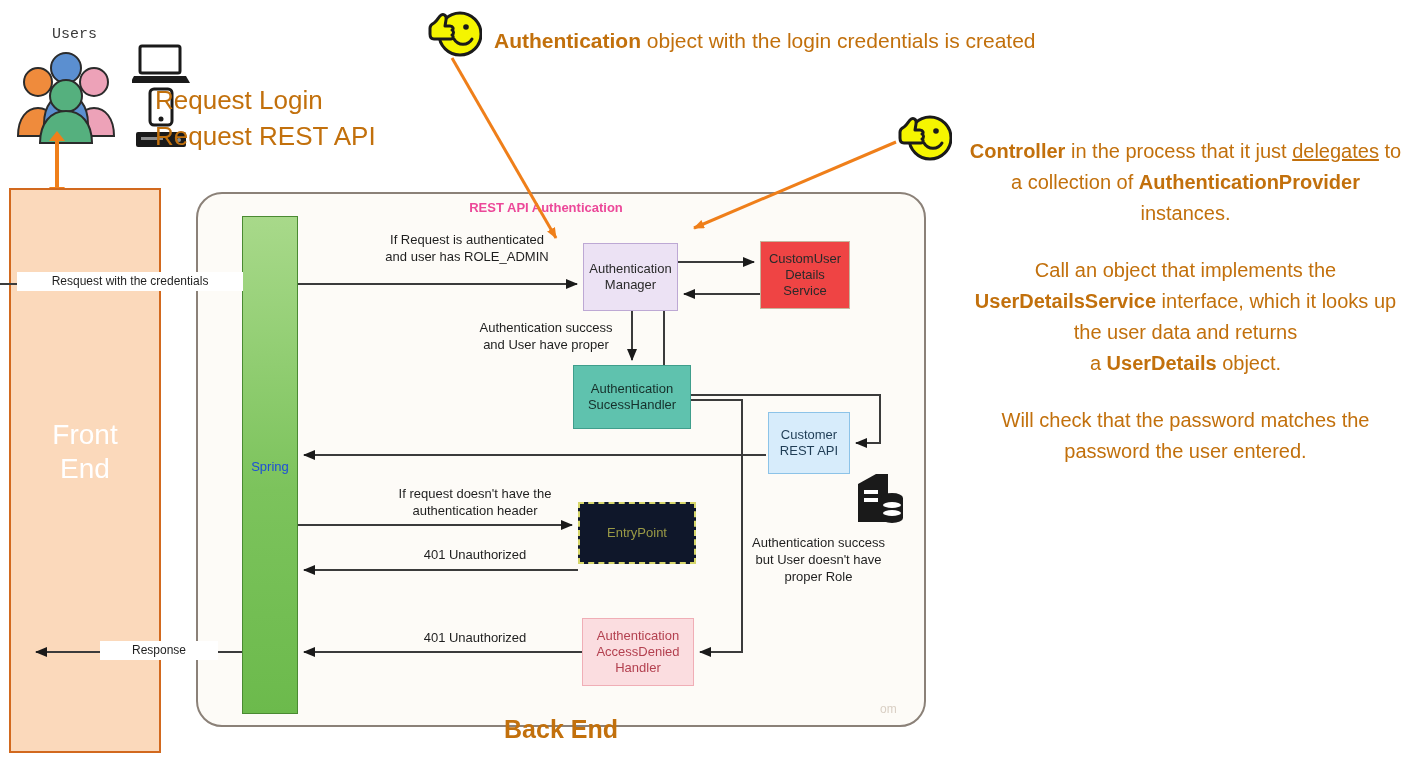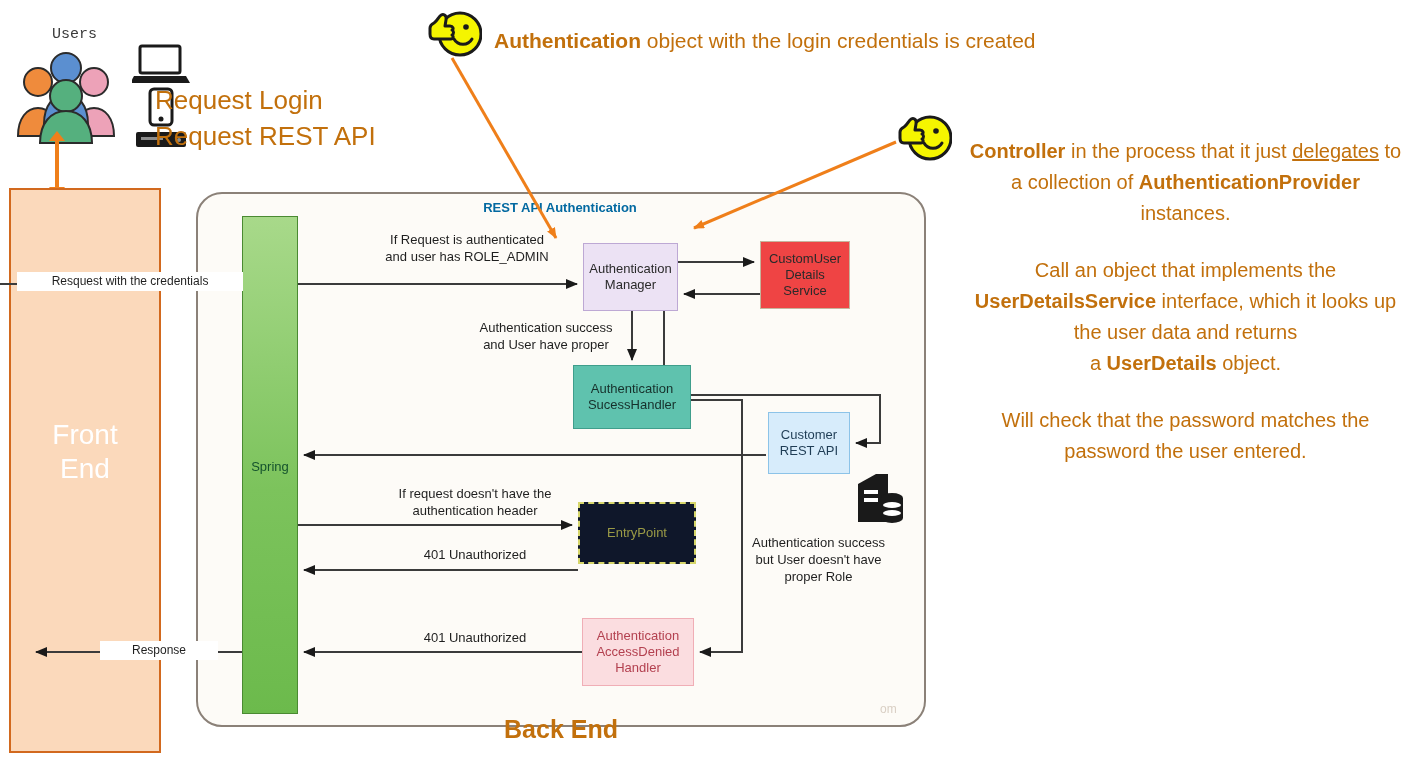--- a/index.html
+++ b/index.html
@@ -23,30 +23,30 @@
   .ar-up,.ar-dn{position:absolute;left:-6px;width:0;height:0;
      border-left:8px solid transparent;border-right:8px solid transparent;}
   .ar-up{top:-9px;border-bottom:10px solid #ef7f1a;}
   .ar-dn{bottom:-9px;border-top:10px solid #ef7f1a;}
 
   
   #backend-panel{left:196px;top:192px;width:730px;height:535px;
      background:#fdfbf7;border:2px solid #8b8178;border-radius:26px;box-sizing:border-box;}
   #backend-title{left:196px;top:715px;width:730px;text-align:center;
      font-size:25px;font-weight:bold;color:#c2700c;}
-  #rest-api-title{left:400px;top:200px;width:320px;text-align:center;
-     font-size:13px;font-weight:bold;color:#0369a1;}
+  #rest-api-title{left:386px;top:200px;width:320px;text-align:center;
+     font-size:13px;font-weight:bold;color:#ec4899;}
   #watermark{left:880px;top:702px;font-size:12px;color:#d9cfc4;}
 
   
   #spring-bar{left:242px;top:216px;width:56px;height:498px;
      background:linear-gradient(180deg,#a8d98a 0%,#7cc35c 55%,#6cba4c 100%);
      border:1px solid #4a8a32;box-sizing:border-box;}
   #spring-label{left:242px;top:459px;width:56px;text-align:center;
-     font-size:13px;color:#14532d;}
+     font-size:13px;color:#1d4ed8;}
 
   
   .node{position:absolute;box-sizing:border-box;display:flex;
      align-items:center;justify-content:center;text-align:center;
      font-size:13px;line-height:16px;}
   #auth-manager{left:583px;top:243px;width:95px;height:68px;
      background:#ece2f4;border:1px solid #bda8d4;color:#2a2a2a;}
   #custom-user-details{left:760px;top:241px;width:90px;height:68px;
      background:#ef4444;border:1px solid #c6b49c;color:#2a2a2a;}
   #auth-success-handler{left:573px;top:365px;width:118px;height:64px;

